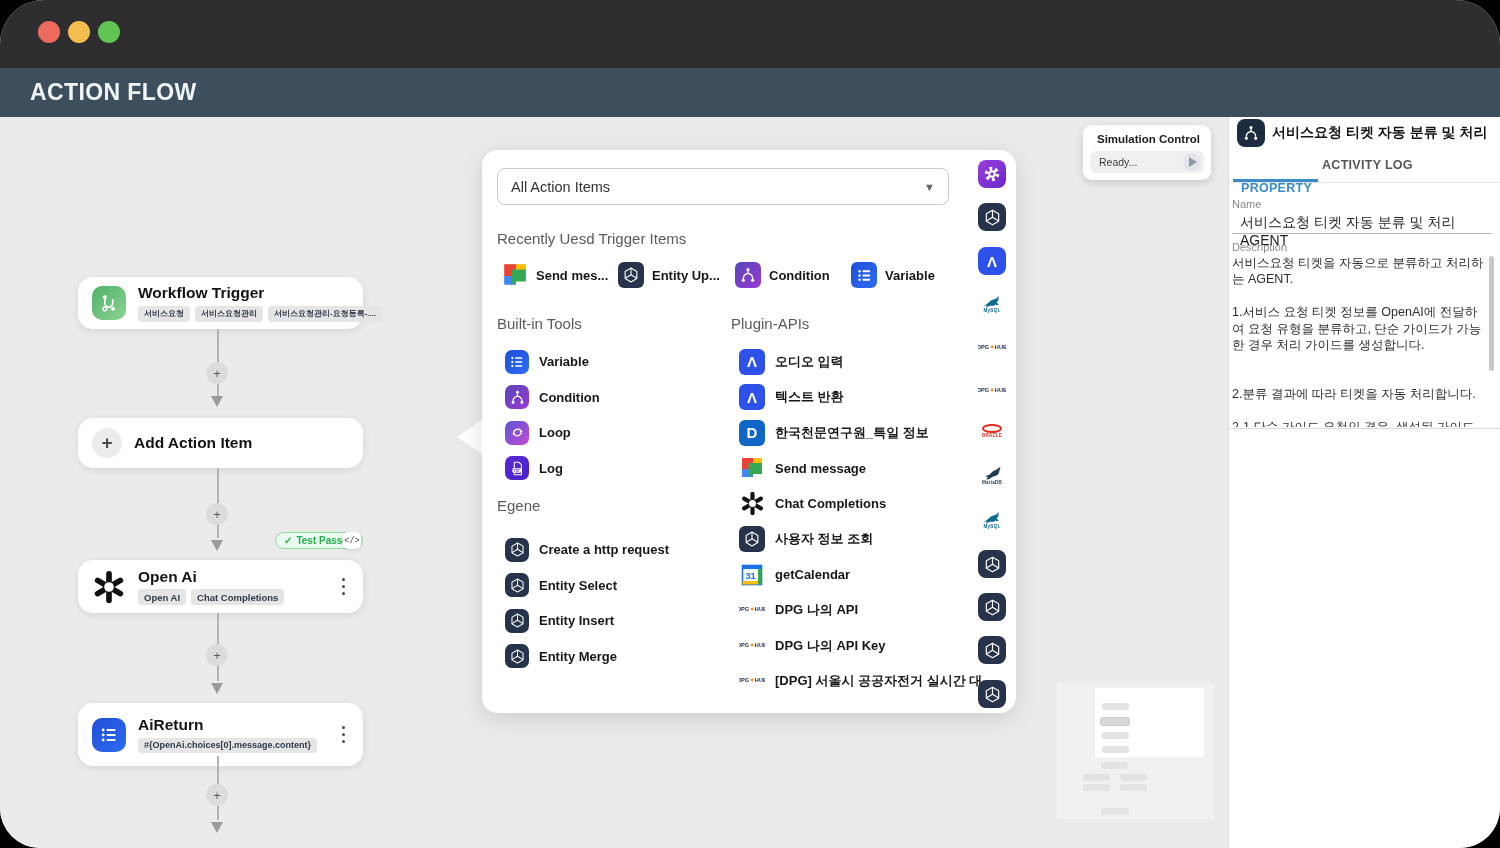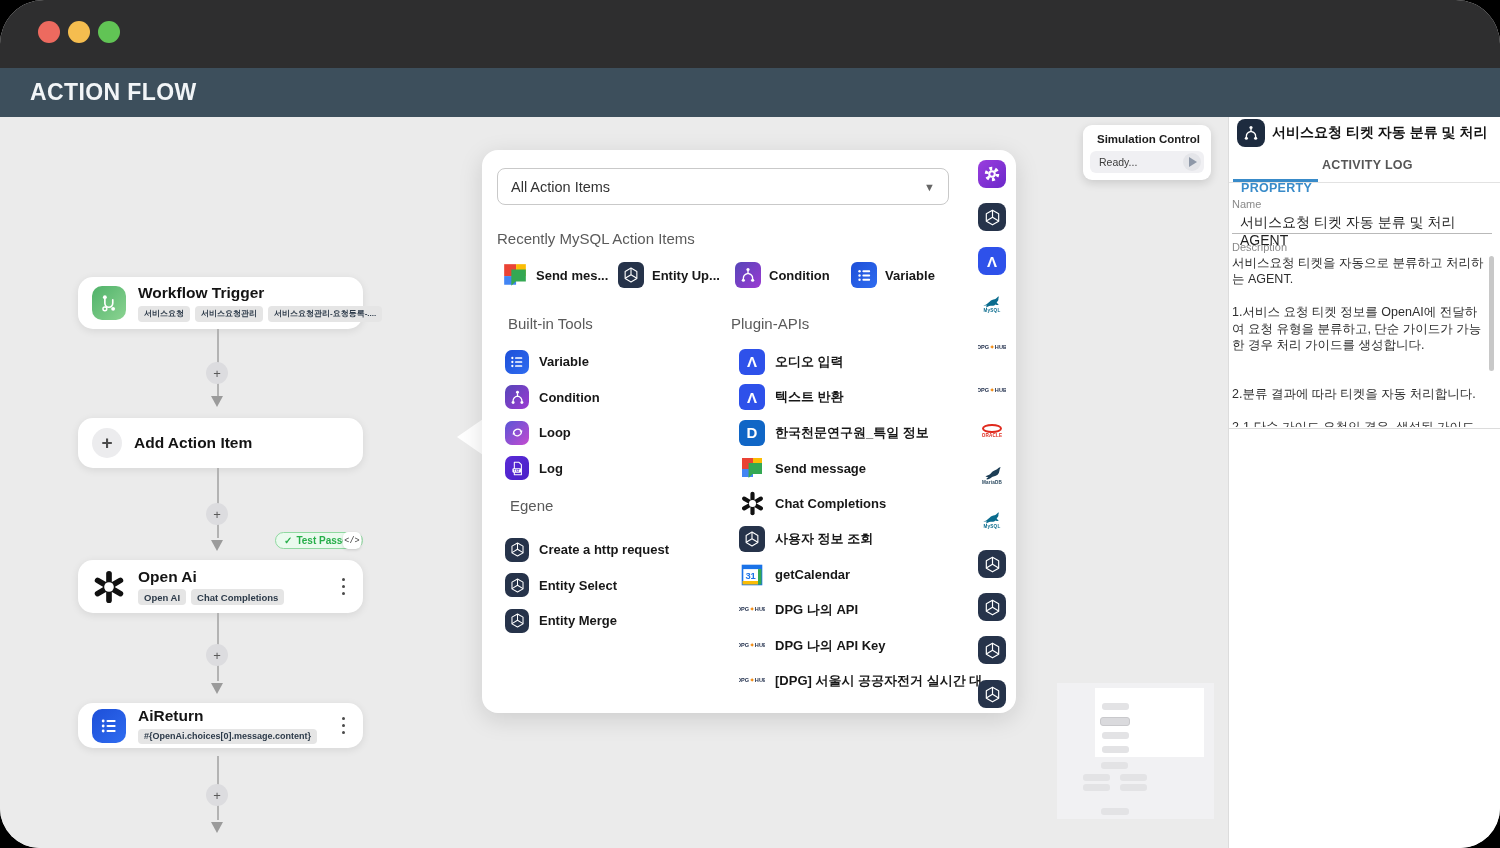--- a/index.html
+++ b/index.html
@@ -257,21 +257,21 @@
           <i></i>
           <i></i>
           <i></i>
         </div>
     </div>
 
     <div class="cline" style="left:217px;top:613px;height:68px;"></div>
     <div class="pluscirc" style="left:206px;top:644px;">+</div>
     <div class="arrowhead" style="left:211px;top:683px;"></div>
 
-    <div class="node" style="left:78px;top:703px;width:285px;height:45px;">
+    <div class="node" style="left:78px;top:703px;width:285px;height:63px;">
       <span class="ic s34 bg-var">
           <svg width="20" height="20" viewBox="0 0 24 24">
             <use href="#ic-list"></use>
           </svg>
         </span>
       <div class="body">
         <div class="title">AiReturn</div>
         <div class="tagrow">
             <span class="tag" style="font-size:9px">#{OpenAi.choices[0].message.content}</span>
           </div>
@@ -288,21 +288,21 @@
     <div class="arrowhead" style="left:211px;top:822px;"></div>
 
     <div class="pointer"></div>
     <div class="popup">
 
       <div class="selectbox">
         <span>All Action Items</span>
         <span class="caret">▼</span>
       </div>
 
-      <div class="pheading" style="left:15px;top:80px;">Recently MySQL Action Items</div>
+      <div class="pheading" style="left:15px;top:80px;">Recently Uesd Trigger Items</div>
 
       <div class="recitem" style="left:20px;">
         <span class="ic s26 bg-plain">
             <svg width="26" height="26" viewBox="0 0 24 24">
               <use href="#ic-chat"></use>
             </svg>
           </span>
         <span class="lbl">Send mes...</span>
       </div>
       <div class="recitem" style="left:136px;">
@@ -323,21 +323,21 @@
       </div>
       <div class="recitem" style="left:369px;">
         <span class="ic s26 bg-var">
             <svg width="17" height="17" viewBox="0 0 24 24">
               <use href="#ic-list"></use>
             </svg>
           </span>
         <span class="lbl">Variable</span>
       </div>
 
-      <div class="pheading" style="left:26px;top:165px;text-align:right;">Built-in Tools</div>
+      <div class="pheading" style="left:15px;top:165px;text-align:right;">Built-in Tools</div>
       <div class="listcol" style="left:23px;top:194px;">
         <div class="rowitem">
           <span class="ic s24 bg-var">
               <svg width="16" height="16" viewBox="0 0 24 24">
                 <use href="#ic-list"></use>
               </svg>
             </span>
           <span class="lbl">Variable</span>
         </div>
         <div class="rowitem">
@@ -359,37 +359,45 @@
         <div class="rowitem">
           <span class="ic s24 bg-log">
               <svg width="17" height="17" viewBox="0 0 24 24">
                 <use href="#ic-doc"></use>
               </svg>
             </span>
           <span class="lbl">Log</span>
         </div>
       </div>
 
-      <div class="pheading" style="left:28px;top:347px;">Egene</div>
+      <div class="pheading" style="left:15px;top:347px;">Egene</div>
       <div class="listcol" style="left:23px;top:382px;">
         <div class="rowitem">
           <span class="ic s24 bg-cube">
               <svg width="17" height="17" viewBox="0 0 24 24">
                 <use href="#ic-cube"></use>
               </svg>
             </span>
           <span class="lbl">Create a http request</span>
         </div>
         <div class="rowitem">
           <span class="ic s24 bg-cube">
               <svg width="17" height="17" viewBox="0 0 24 24">
                 <use href="#ic-cube"></use>
               </svg>
             </span>
           <span class="lbl">Entity Select</span>
+        </div>
+        <div class="rowitem">
+          <span class="ic s24 bg-cube">
+              <svg width="17" height="17" viewBox="0 0 24 24">
+                <use href="#ic-cube"></use>
+              </svg>
+            </span>
+          <span class="lbl">Entity Insert</span>
         </div>
         <div class="rowitem">
           <span class="ic s24 bg-cube">
               <svg width="17" height="17" viewBox="0 0 24 24">
                 <use href="#ic-cube"></use>
               </svg>
             </span>
           <span class="lbl">Entity Merge</span>
         </div>
       </div>

